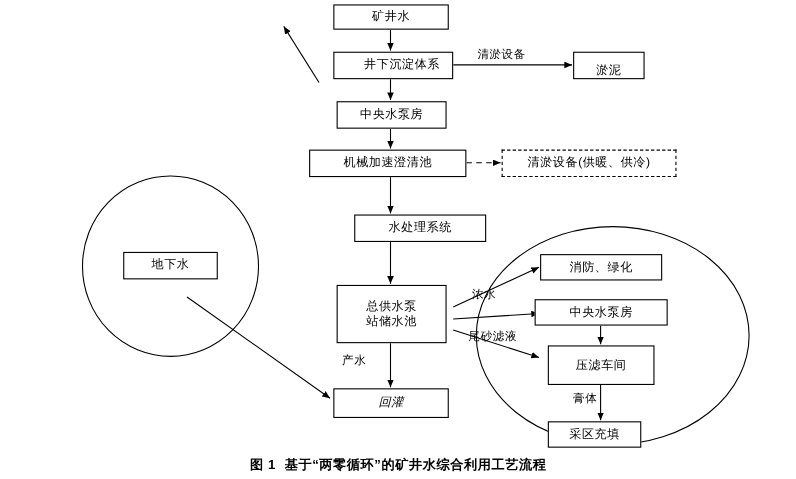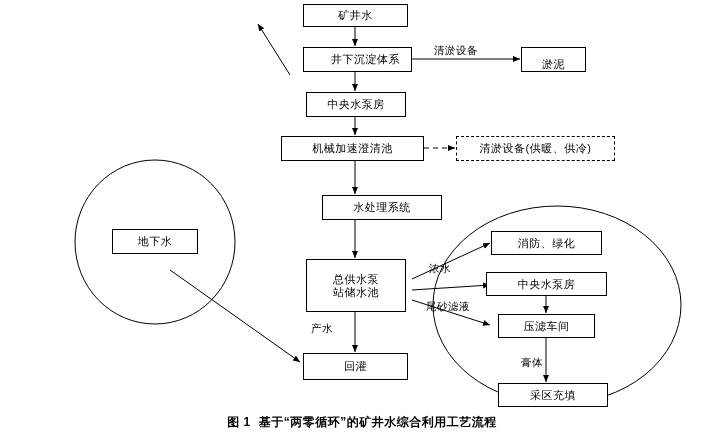--- a/index.html
+++ b/index.html
@@ -117,37 +117,37 @@
 
   <div class="node" style="left:112px;top:229px;width:86px;height:25px;">
     <span>地下水</span>
   </div>
 
   <div class="node" style="left:306px;top:259px;width:100px;height:53px;">
     <span>总供水泵
 站储水池</span>
   </div>
 
-  <div class="node" style="left:303px;top:353px;width:105px;height:27px;">
+  <div class="node" style="left:303px;top:353px;width:105px;height:27px;font-style:italic;">
     <span>回灌</span>
   </div>
 
   <div class="node" style="left:491px;top:231px;width:111px;height:24px;">
     <span>消防、绿化</span>
   </div>
 
   <div class="node" style="left:486px;top:272px;width:121px;height:24px;">
     <span>中央水泵房</span>
   </div>
 
-  <div class="node" style="left:498px;top:314px;width:97px;height:24px;">
+  <div class="node" style="left:498px;top:314px;width:97px;height:36px;">
     <span>压滤车间</span>
   </div>
 
-  <div class="node" style="left:498px;top:383px;width:110px;height:24px;">
+  <div class="node" style="left:498px;top:383px;width:85px;height:24px;">
     <span>采区充填</span>
   </div>
 
   <div class="label" style="left:434px;top:44px;">清淤设备</div>
   <div class="label" style="left:429px;top:262px;">浓水</div>
   <div class="label" style="left:426px;top:300px;">尾砂滤液</div>
   <div class="label" style="left:311px;top:322px;">产水</div>
   <div class="label" style="left:521px;top:356px;">膏体</div>
 
   <div class="caption" style="top:414px;">

